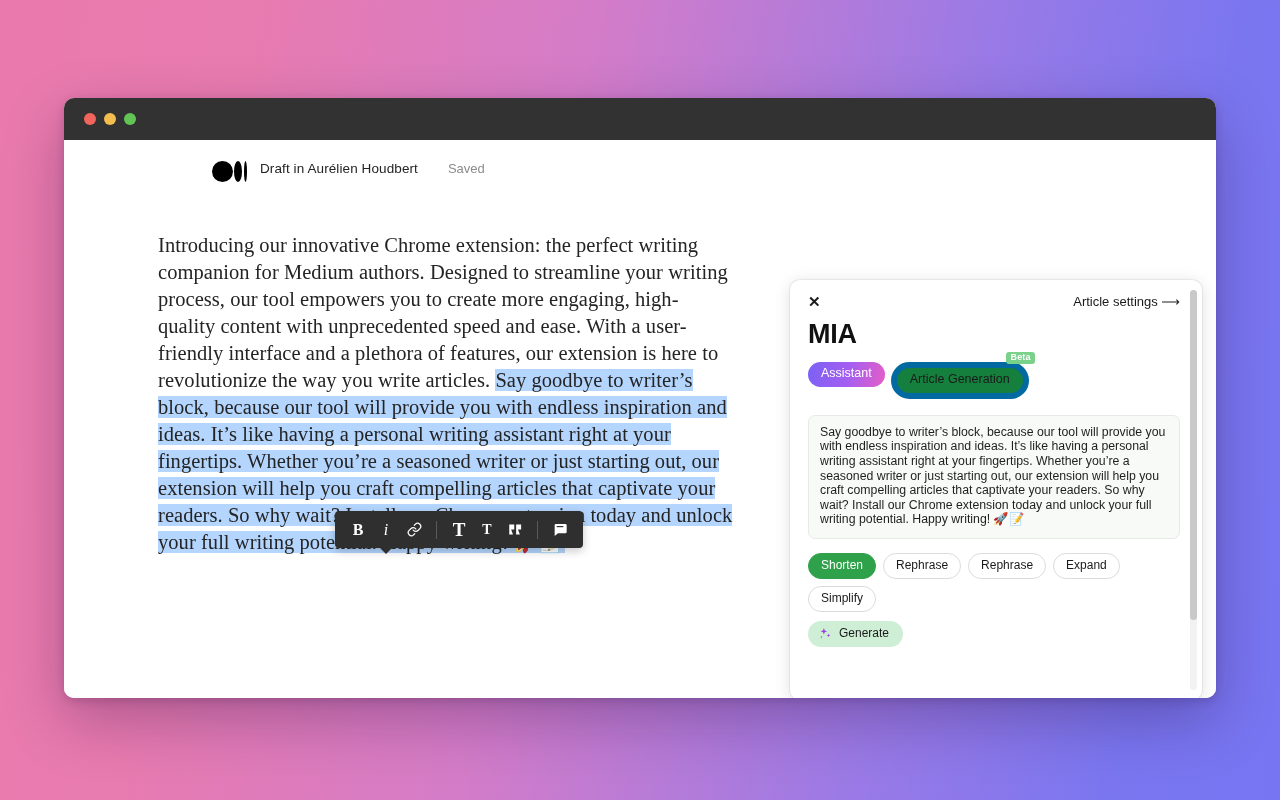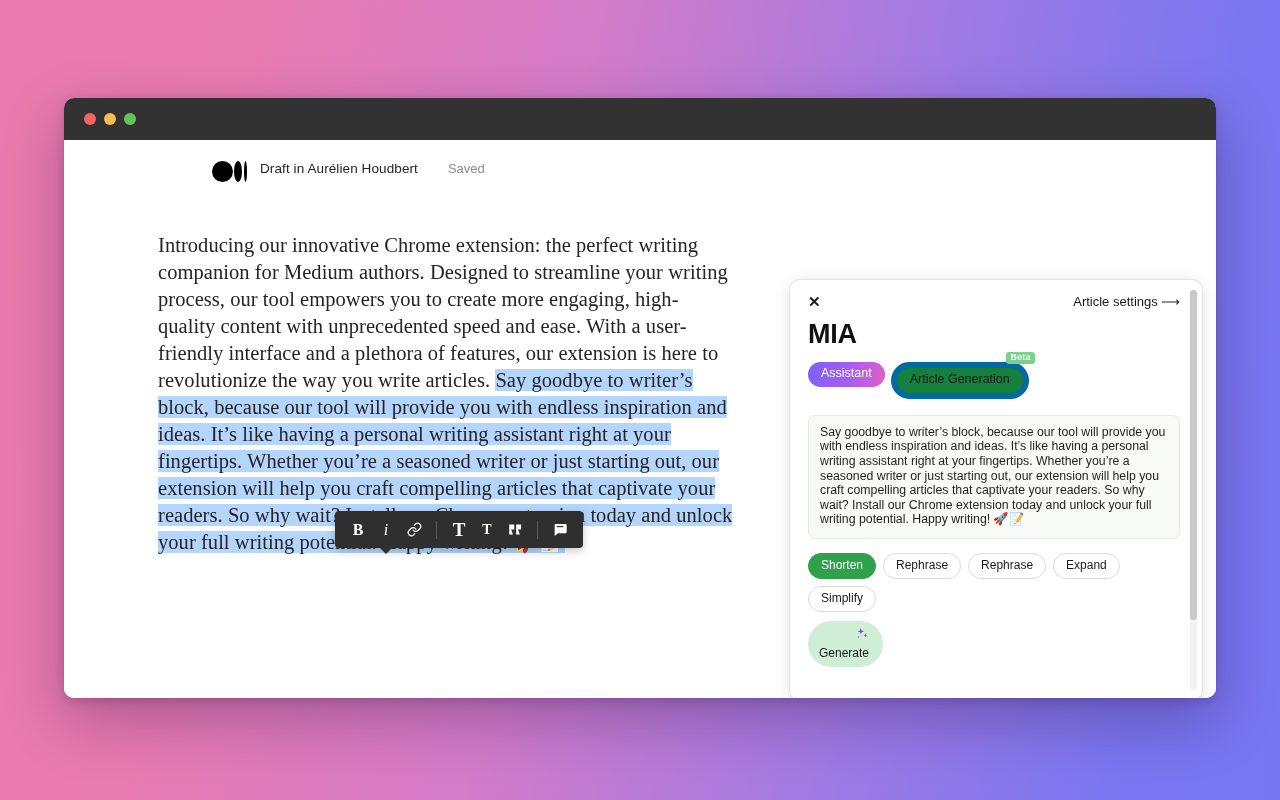--- a/index.html
+++ b/index.html
@@ -342,21 +342,20 @@
     background: #cfeed6;
     border: none;
     border-radius: 99px;
     font-size: 12px;
     font-family: inherit;
     color: #1a1a1a;
     padding: 6px 14px 7px 11px;
     cursor: pointer;
     margin: 0 0 10px 4px;
     line-height: 1.1;
-    flex-direction: column;
   }
   .sparkle { width: 13px; height: 13px; display: block; }
 
   
   .panel-scrollbar {
     position: absolute;
     right: 5px;
     top: 10px;
     width: 7px;
     height: 400px;

